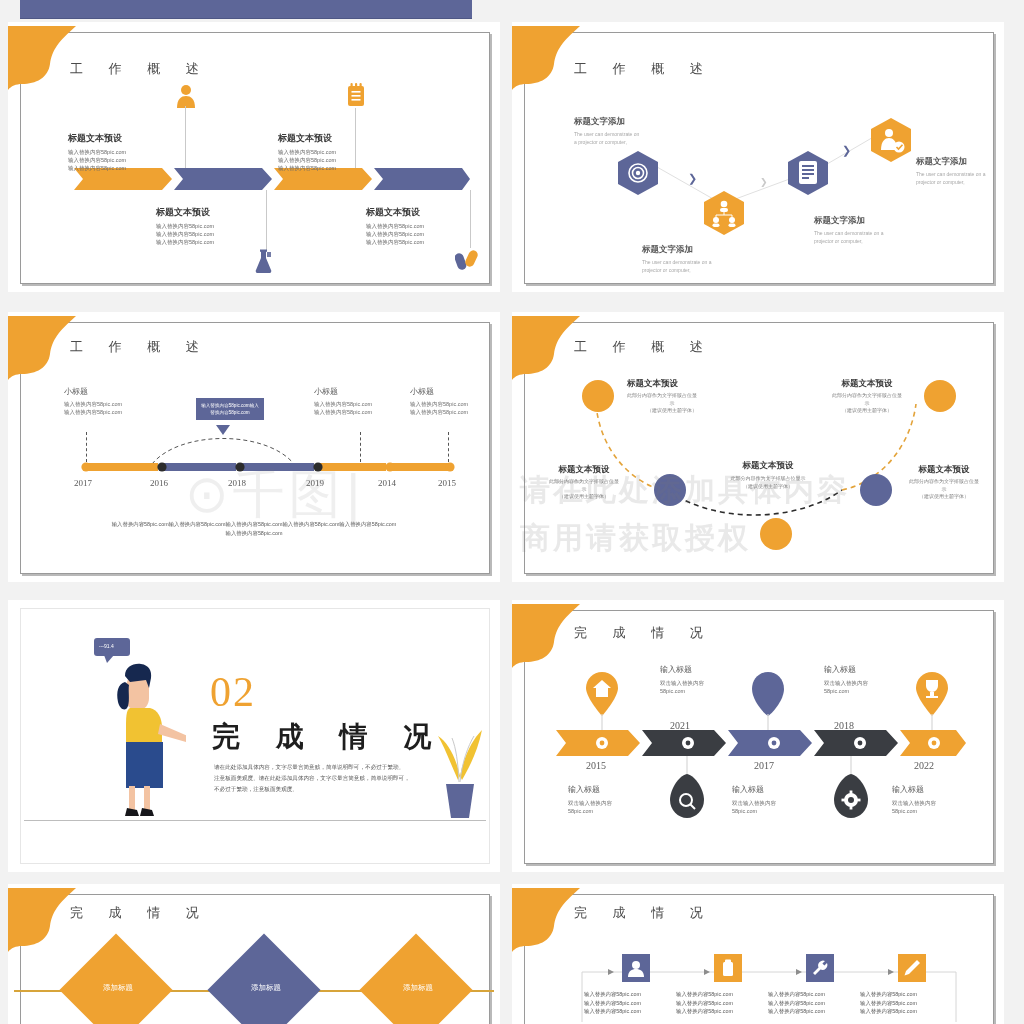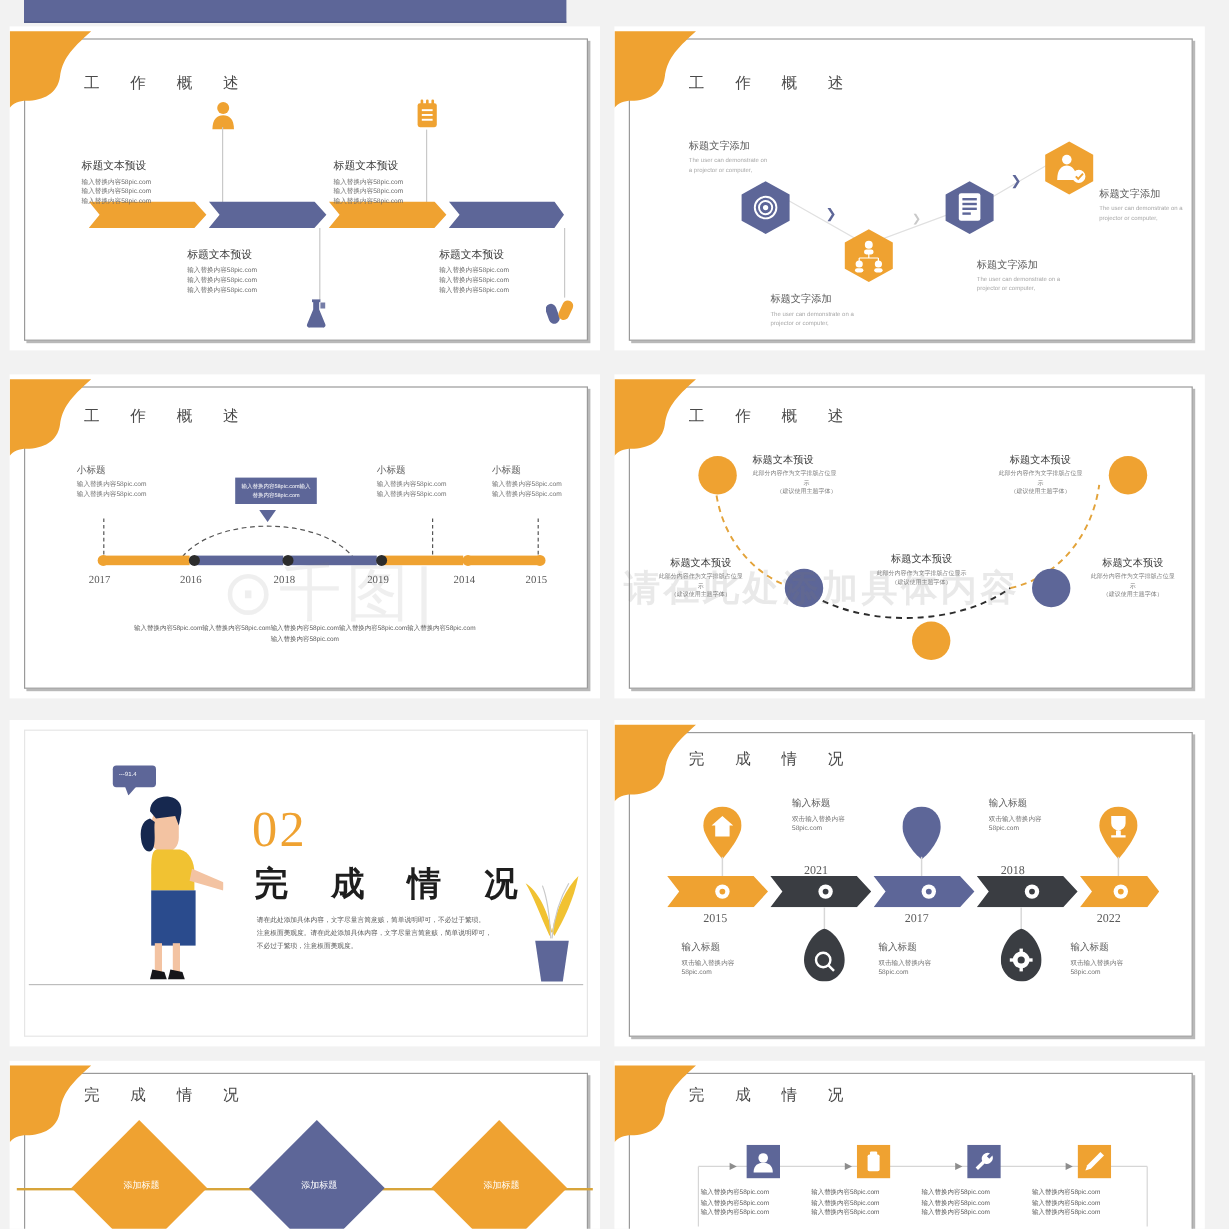--- a/index.html
+++ b/index.html
@@ -31,21 +31,21 @@
   .sl-title{
     position:absolute;font-size:13px;color:#4a4a4a;letter-spacing:11px;
     font-family:"Liberation Sans","DejaVu Sans",sans-serif;
     white-space:nowrap;
   }
   .top-blue-bar{
     position:absolute;left:20px;top:0;width:452px;height:18px;
     background:#5d6698;border-bottom:1px solid #4e5785;
   }
   
-  .h-zh{font-weight:normal;color:#3b3b3b;}
+  .h-zh{font-weight:bold;color:#3b3b3b;}
   .body-zh{color:#6a6a6a;}
   .tiny{font-size:5px;line-height:7.5px;}
   .tiny6{font-size:5.5px;line-height:8px;}
   .yr{font-family:"Liberation Serif","DejaVu Serif",serif;color:#5a5a5a;}
   .wm-logo{
     position:absolute;left:185px;top:460px;
     font-size:52px;color:rgba(120,120,120,.12);
     font-family:"DejaVu Sans",sans-serif;font-weight:normal;letter-spacing:4px;text-align:center;
   }
   .wm-txt{
@@ -606,14 +606,15 @@
     </div>
     <div style="position:absolute;left:348px;top:106px;font-size:5.4px;line-height:8.5px;color:#5a5a5a;">
       <div>输入替换内容58pic.com</div>
       <div>输入替换内容58pic.com</div>
       <div>输入替换内容58pic.com</div>
     </div>
   </div>
 
   <div class="wm-logo">⊙千图|</div>
   <div class="wm-txt" style="left:520px;top:470px;">请在此处添加具体内容</div>
+  <div class="wm-txt" style="left:520px;top:518px;">商用请获取授权</div>
 
 </div>
 
 </body></html>

